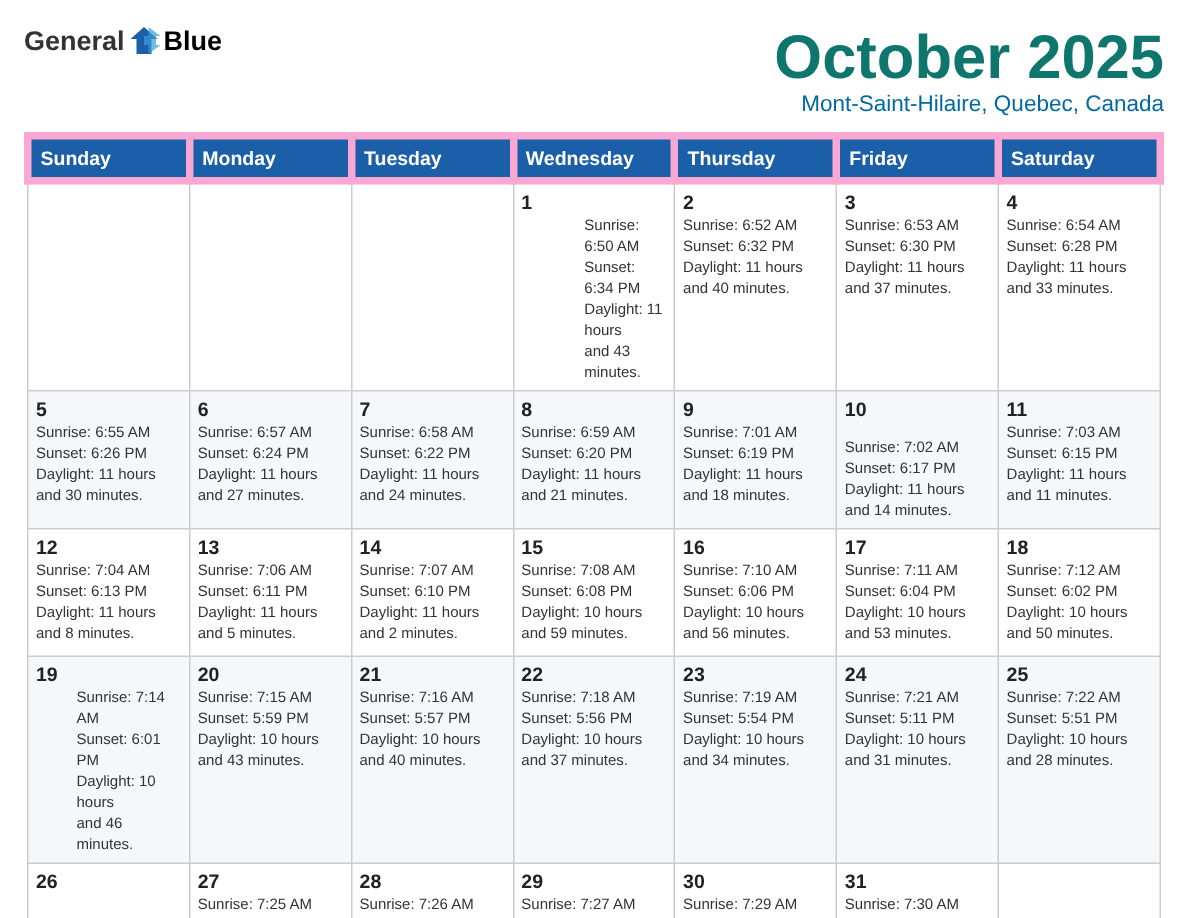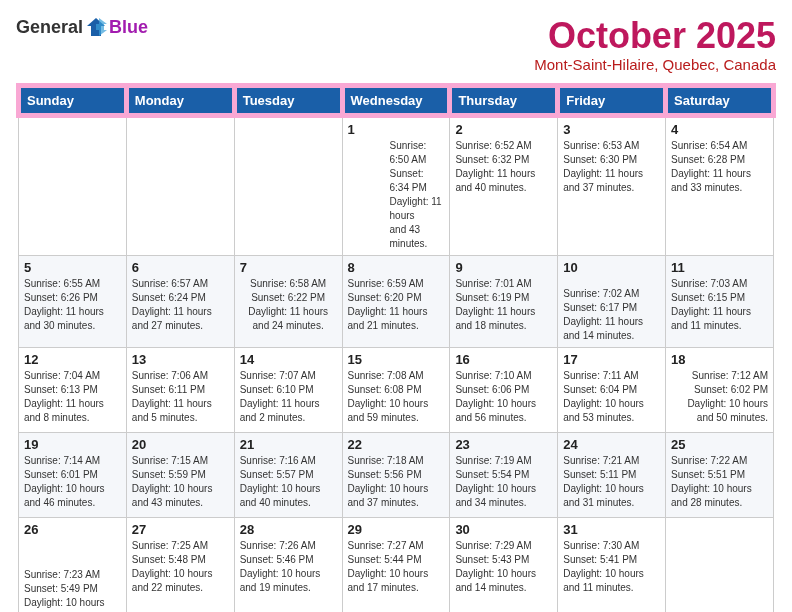--- a/index.html
+++ b/index.html
@@ -22,38 +22,38 @@
       align-items: flex-start;
     }
     .logo-text {
       display: flex;
       align-items: center;
       font-size: 18px;
       font-weight: bold;
       color: #333;
     }
     .logo-general { color: #333; font-weight: bold; }
-    .logo-blue { color: #a21caf; font-weight: bold; }
+    .logo-blue { color: #000000; font-weight: bold; }
     .logo-icon {
       width: 22px;
       height: 22px;
       margin: 0 2px;
     }
     .title-block {
       text-align: right;
     }
     .calendar-title {
-      font-size: 36px;
+      font-size: 41px;
       font-weight: bold;
-      color: #be185d;
+      color: #0f766e;
       line-height: 1.1;
     }
     .calendar-subtitle {
       font-size: 15px;
-      color: #b91c1c;
+      color: #0369a1;
     }
     table {
       width: 100%;
       border-collapse: collapse;
       font-size: 11px;
     }
     .day-header {
       background-color: #1a5fa8;
       color: #fff;
       text-align: left;
@@ -170,21 +170,21 @@
         </td>
         <td>
           <span class="cell-date">6</span>
           <div class="cell-info" style="white-space: pre-line;">Sunrise: 6:57 AM
 Sunset: 6:24 PM
 Daylight: 11 hours
 and 27 minutes.</div>
         </td>
         <td>
           <span class="cell-date">7</span>
-          <div class="cell-info" style="white-space: pre-line; text-align: center;">Sunrise: 6:58 AM
+          <div class="cell-info" style="white-space: pre-line;">Sunrise: 6:58 AM
 Sunset: 6:22 PM
 Daylight: 11 hours
 and 24 minutes.</div>
         </td>
         <td>
           <span class="cell-date">8</span>
           <div class="cell-info" style="white-space: pre-line;">Sunrise: 6:59 AM
 Sunset: 6:20 PM
 Daylight: 11 hours
 and 21 minutes.</div>
@@ -249,30 +249,30 @@
         </td>
         <td>
           <span class="cell-date">17</span>
           <div class="cell-info" style="white-space: pre-line;">Sunrise: 7:11 AM
 Sunset: 6:04 PM
 Daylight: 10 hours
 and 53 minutes.</div>
         </td>
         <td>
           <span class="cell-date">18</span>
-          <div class="cell-info" style="white-space: pre-line; text-align: right;">Sunrise: 7:12 AM
+          <div class="cell-info" style="white-space: pre-line;">Sunrise: 7:12 AM
 Sunset: 6:02 PM
 Daylight: 10 hours
 and 50 minutes.</div>
         </td>
       </tr>
       <tr>
         <td>
           <span class="cell-date">19</span>
-          <div class="cell-info" style="white-space: pre-line;">Sunrise: 7:14 AM
+          <div class="cell-info" style="white-space: pre-line; margin-left: 27px;">Sunrise: 7:14 AM
 Sunset: 6:01 PM
 Daylight: 10 hours
 and 46 minutes.</div>
         </td>
         <td>
           <span class="cell-date">20</span>
           <div class="cell-info" style="white-space: pre-line;">Sunrise: 7:15 AM
 Sunset: 5:59 PM
 Daylight: 10 hours
 and 43 minutes.</div>

